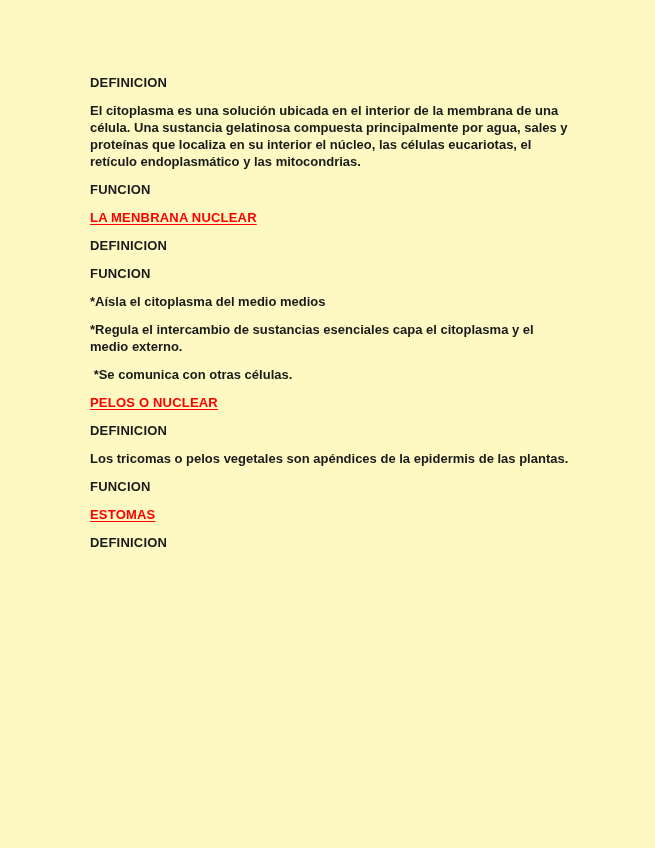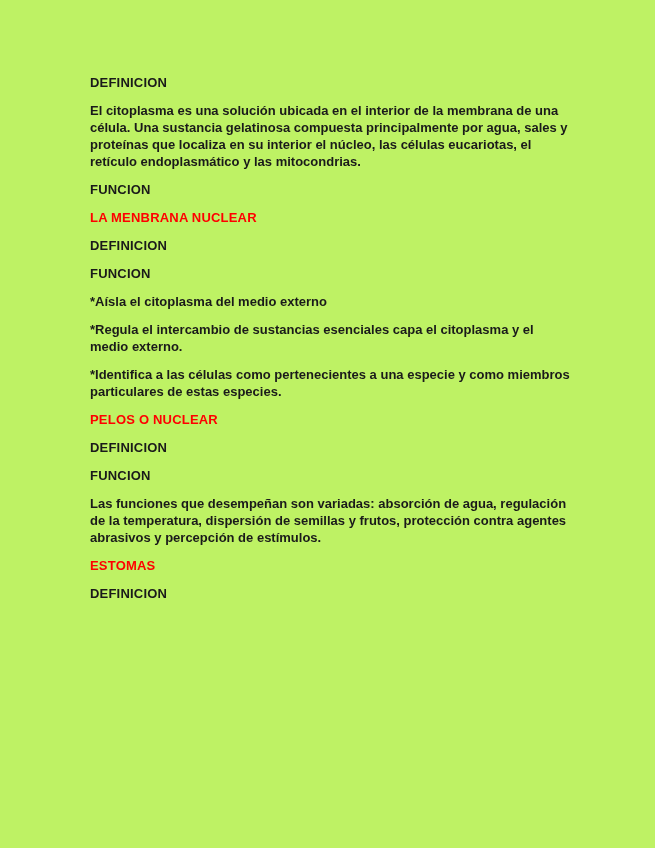--- a/index.html
+++ b/index.html
@@ -11,51 +11,52 @@
     width: 655px;
     height: 848px;
     overflow: hidden;
     font-family: "Liberation Sans", sans-serif;
   }
   .doc {
     box-sizing: border-box;
     width: 655px;
     height: 848px;
     padding: 74px 85px 0 90px;
-    background: #bef264;
+    background: #fef9c3;
   }
   .block {
     margin: 0 0 11px 0;
     font-size: 13px;
     font-weight: 700;
     line-height: 17px;
     color: #1a1a1a;
     white-space: pre-wrap;
   }
   .subhead {
     letter-spacing: 0.2px;
   }
   .redhead {
     color: var(--accent-red, #ff0000);
+    text-decoration: underline;
     text-underline-offset: 2px;
     letter-spacing: 0.2px;
   }
 </style>
 </head>
 <body style="color: rgb(26, 26, 26);">
 
 <div class="doc">
   <p class="block subhead">DEFINICION</p>
   <p class="block para">El citoplasma es una solución ubicada en el interior de la membrana de una célula. Una sustancia gelatinosa compuesta principalmente por agua, sales y proteínas que localiza en su interior el núcleo, las células eucariotas, el retículo endoplasmático y las mitocondrias.</p>
   <p class="block subhead">FUNCION</p>
   <p class="block redhead">LA MENBRANA NUCLEAR</p>
   <p class="block subhead">DEFINICION</p>
   <p class="block subhead">FUNCION</p>
-  <p class="block para">*Aísla el citoplasma del medio externo</p>
+  <p class="block para">*Aísla el citoplasma del medio medios</p>
   <p class="block para">*Regula el intercambio de sustancias esenciales capa el citoplasma y el medio externo.</p>
-  <p class="block para">*Identifica a las células como pertenecientes a una especie y como miembros particulares de estas especies.</p>
+  <p class="block para"> *Se comunica con otras células.</p>
   <p class="block redhead">PELOS O NUCLEAR</p>
   <p class="block subhead">DEFINICION</p>
+  <p class="block para">Los tricomas o pelos vegetales son apéndices de la epidermis de las plantas.</p>
   <p class="block subhead">FUNCION</p>
-  <p class="block para">Las funciones que desempeñan son variadas: absorción de agua, regulación de la temperatura, dispersión de semillas y frutos, protección contra agentes abrasivos y percepción de estímulos.</p>
   <p class="block redhead">ESTOMAS</p>
   <p class="block subhead">DEFINICION</p>
 </div>
 
 </body></html>

